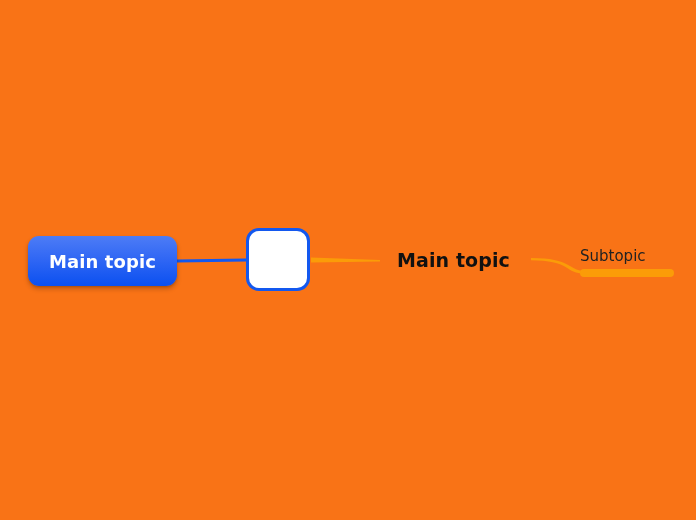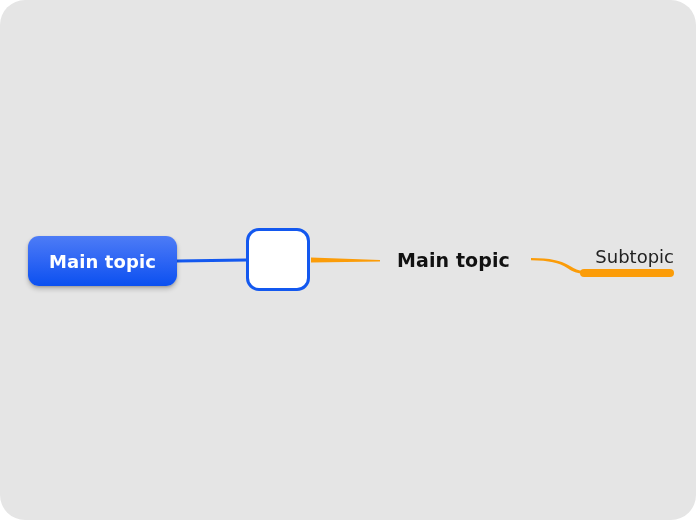--- a/index.html
+++ b/index.html
@@ -11,22 +11,21 @@
     height: 520px;
     background: #ffffff;
     font-family: "DejaVu Sans", "Liberation Sans", sans-serif;
     overflow: hidden;
   }
 
   #canvas {
     position: relative;
     width: 696px;
     height: 520px;
-    background: #e5e5e5;
-    border-radius: 25px;
+    background: #f97316;
   }
 
   
   #connectors {
     position: absolute;
     left: 0;
     top: 0;
     width: 696px;
     height: 520px;
     pointer-events: none;
@@ -82,23 +81,23 @@
 
   
   #subtopic-node {
     position: absolute;
     left: 580px;
     top: 248px;
     width: 94px;
   }
   #subtopic-label {
     display: block;
-    text-align: right;
+    text-align: left;
     color: #222222;
-    font-size: 18px;
+    font-size: 15px;
     font-weight: normal;
     white-space: nowrap;
     line-height: 17px;
   }
   #subtopic-underline {
     margin-top: 4px;
     width: 94px;
     height: 8px;
     border-radius: 4px;
     background: #fb9c08;

